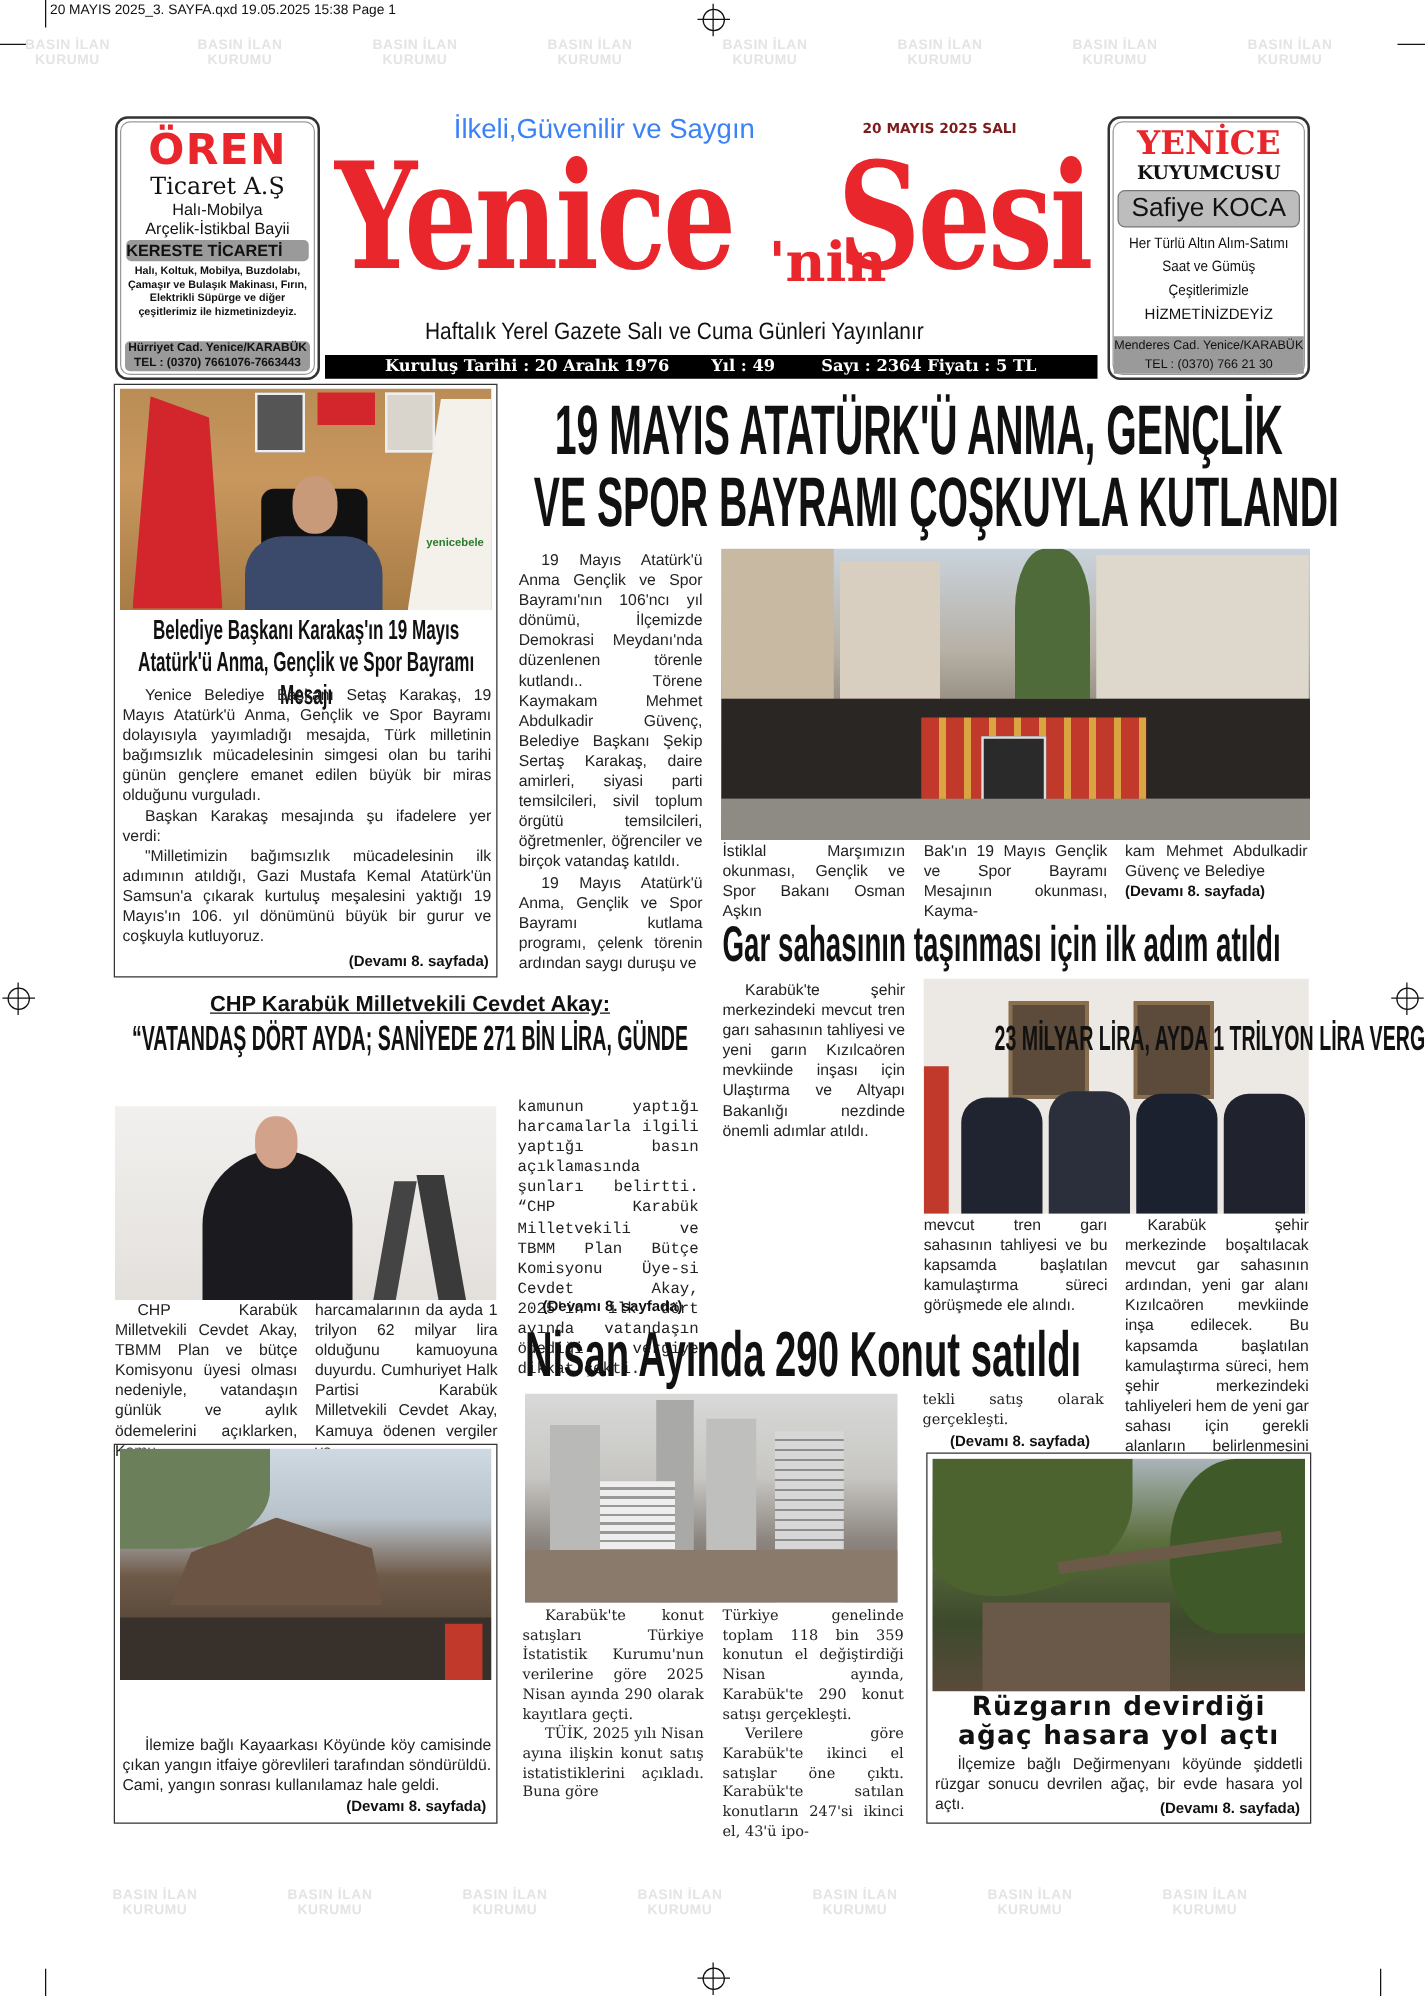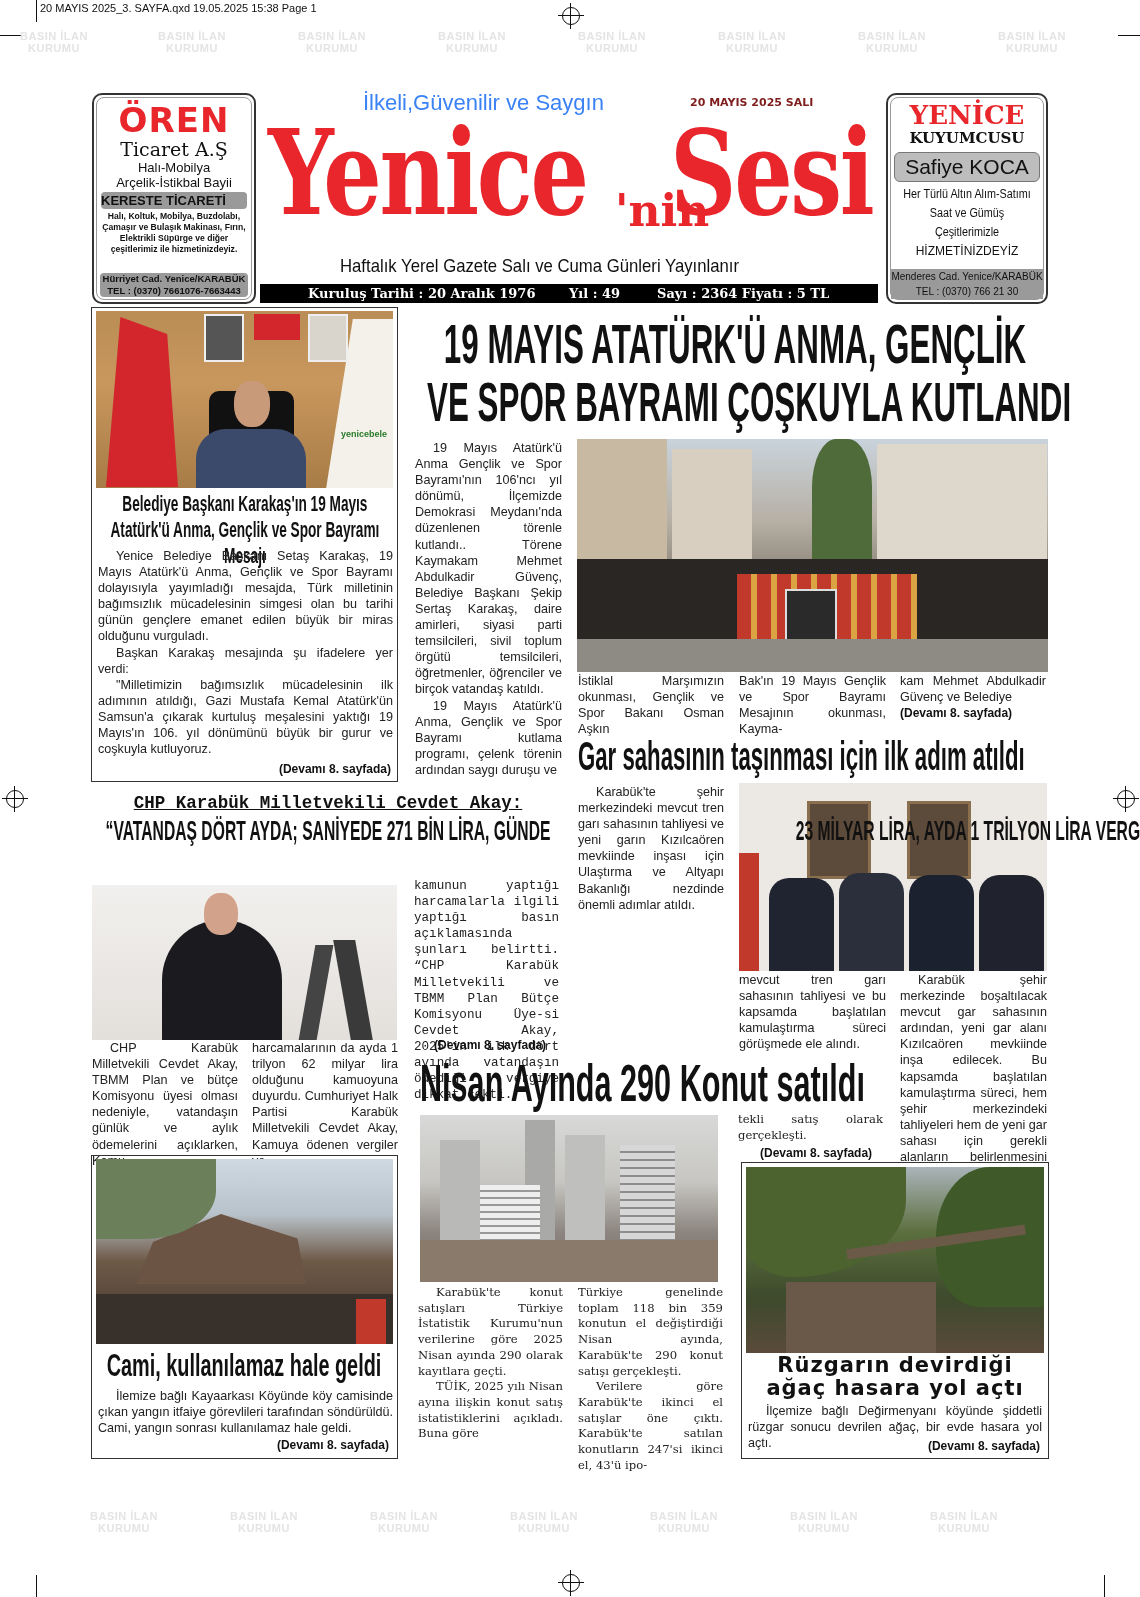--- a/index.html
+++ b/index.html
@@ -211,21 +211,21 @@
   <div style="position:absolute;left:30px;top:95px;width:65px;height:93px;background:#1f2430;border-radius:20px 20px 0 0;"></div>
   <div style="position:absolute;left:100px;top:90px;width:65px;height:98px;background:#2a2f3b;border-radius:20px 20px 0 0;"></div>
   <div style="position:absolute;left:170px;top:92px;width:65px;height:96px;background:#1c2130;border-radius:20px 20px 0 0;"></div>
   <div style="position:absolute;left:240px;top:92px;width:65px;height:96px;background:#20232d;border-radius:20px 20px 0 0;"></div>
 </div>
 <div class="abs body-text" style="left:739px;top:972px;width:147px;">mevcut tren garı sahasının tahliyesi ve bu kapsamda başlatılan kamulaştırma süreci görüşmede ele alındı.</div>
 <div class="abs body-text" style="left:900px;top:972px;width:147px;">
   <p><span>Karabük şehir merkezinde boşaltılacak mevcut gar sahasının ardından, yeni gar alanı Kızılcaören mevkiinde inşa edilecek. Bu kapsamda başlatılan kamulaştırma süreci, hem şehir merkezindeki tahliyeleri hem de yeni gar sahası için gerekli alanların belirlenmesini kapsıyor.</span> <b>(D.8'de)</b></p>
 </div>
 
-<div class="abs" style="left:88px;top:793px;width:480px;text-align:center;font-family:Liberation Mono, monospace;font-weight:bold;font-size:17.5px;text-decoration:underline;white-space:nowrap;">CHP Karabük Milletvekili  Cevdet Akay:</div>
+<div class="abs" style="left:88px;top:793px;width:480px;text-align:center;font-family:Liberation Sans, sans-serif;font-weight:bold;font-size:17.5px;text-decoration:underline;white-space:nowrap;">CHP Karabük Milletvekili  Cevdet Akay:</div>
 <div class="abs" style="left:88px;top:818px;width:480px;text-align:center;font-weight:bold;font-size:28px;line-height:26px;white-space:nowrap;">
   <div style="display:inline-block;transform:scaleX(0.56);transform-origin:center;width:850px;margin-left:-185px;">“VATANDAŞ DÖRT AYDA; SANİYEDE 271 BİN LİRA, GÜNDE</div>
   <div style="display:inline-block;transform:scaleX(0.56);transform-origin:center;width:850px;margin-left:-185px;">23 MİLYAR LİRA, AYDA 1 TRİLYON LİRA VERGİ ÖDEDİ”</div>
 </div>
 <div class="abs photo" style="left:92px;top:885px;width:305px;height:155px;background:linear-gradient(180deg,#f2f0ee 0%,#e3e0dc 100%);">
   <div style="position:absolute;left:70px;top:35px;width:120px;height:120px;background:#1b1b1f;border-radius:60px 60px 0 0;"></div>
   <div style="position:absolute;left:112px;top:8px;width:34px;height:42px;background:#d2a38a;border-radius:45%;"></div>
   <div style="position:absolute;left:215px;top:60px;width:18px;height:95px;background:#444;transform:skewX(-10deg);"></div>
   <div style="position:absolute;left:250px;top:55px;width:22px;height:100px;background:#3a3a3a;transform:skewX(10deg);"></div>
 </div>
@@ -258,23 +258,20 @@
 <div class="abs serif-text" style="left:738px;top:1112px;width:145px;">tekli satış olarak gerçekleşti.</div>
 <div class="abs devami" style="left:760px;top:1146px;">(Devamı 8. sayfada)</div>
 
 <div class="abs framed" style="left:91px;top:1155px;width:305px;height:302px;">
   <div class="photo" style="position:absolute;left:4px;top:3px;width:297px;height:185px;background:linear-gradient(180deg,#cfd9e2 0%,#b8c2ca 30%,#6f5a48 55%,#3e342c 100%);">
     <div style="position:absolute;left:40px;top:55px;width:170px;height:70px;background:#6b5444;clip-path:polygon(10% 40%,50% 0,95% 35%,100% 100%,0 100%);"></div>
     <div style="position:absolute;left:0;top:0;width:120px;height:80px;background:#6a7f5a;border-radius:0 0 60% 0;"></div>
     <div style="position:absolute;left:0;top:135px;width:297px;height:50px;background:#38302b;"></div>
     <div style="position:absolute;left:260px;top:140px;width:30px;height:45px;background:#c0392b;"></div>
   </div>
-  <div style="position:absolute;left:0;top:190px;width:305px;text-align:center;white-space:nowrap;font-weight:bold;font-size:32px;line-height:38px;">
-    <span style="display:inline-block;transform:scaleX(0.62);transform-origin:center;width:480px;margin-left:-88px;">Cami, kullanılamaz hale geldi</span>
-  </div>
   <div class="body-text" style="position:absolute;left:6px;top:232px;width:295px;">
       <p>İlemize bağlı Kayaarkası Köyünde köy camisinde çıkan yangın itfaiye görevlileri tarafından söndürüldü. Cami, yangın sonrası kullanılamaz hale geldi.</p>
     </div>
   <div class="abs devami" style="right:8px;top:282px;">(Devamı 8. sayfada)</div>
 </div>
 
 <div class="abs framed" style="left:741px;top:1162px;width:306px;height:295px;">
   <div class="photo" style="position:absolute;left:4px;top:4px;width:298px;height:186px;background:linear-gradient(180deg,#aab4ba 0%,#5c6f3e 35%,#3d4a2c 70%,#5a4a3a 100%);">
     <div style="position:absolute;left:0;top:0;width:160px;height:110px;background:#4c6330;border-radius:0 0 70% 30%;"></div>
     <div style="position:absolute;left:190px;top:0;width:108px;height:140px;background:#3f5a28;border-radius:50% 0 0 40%;"></div>

